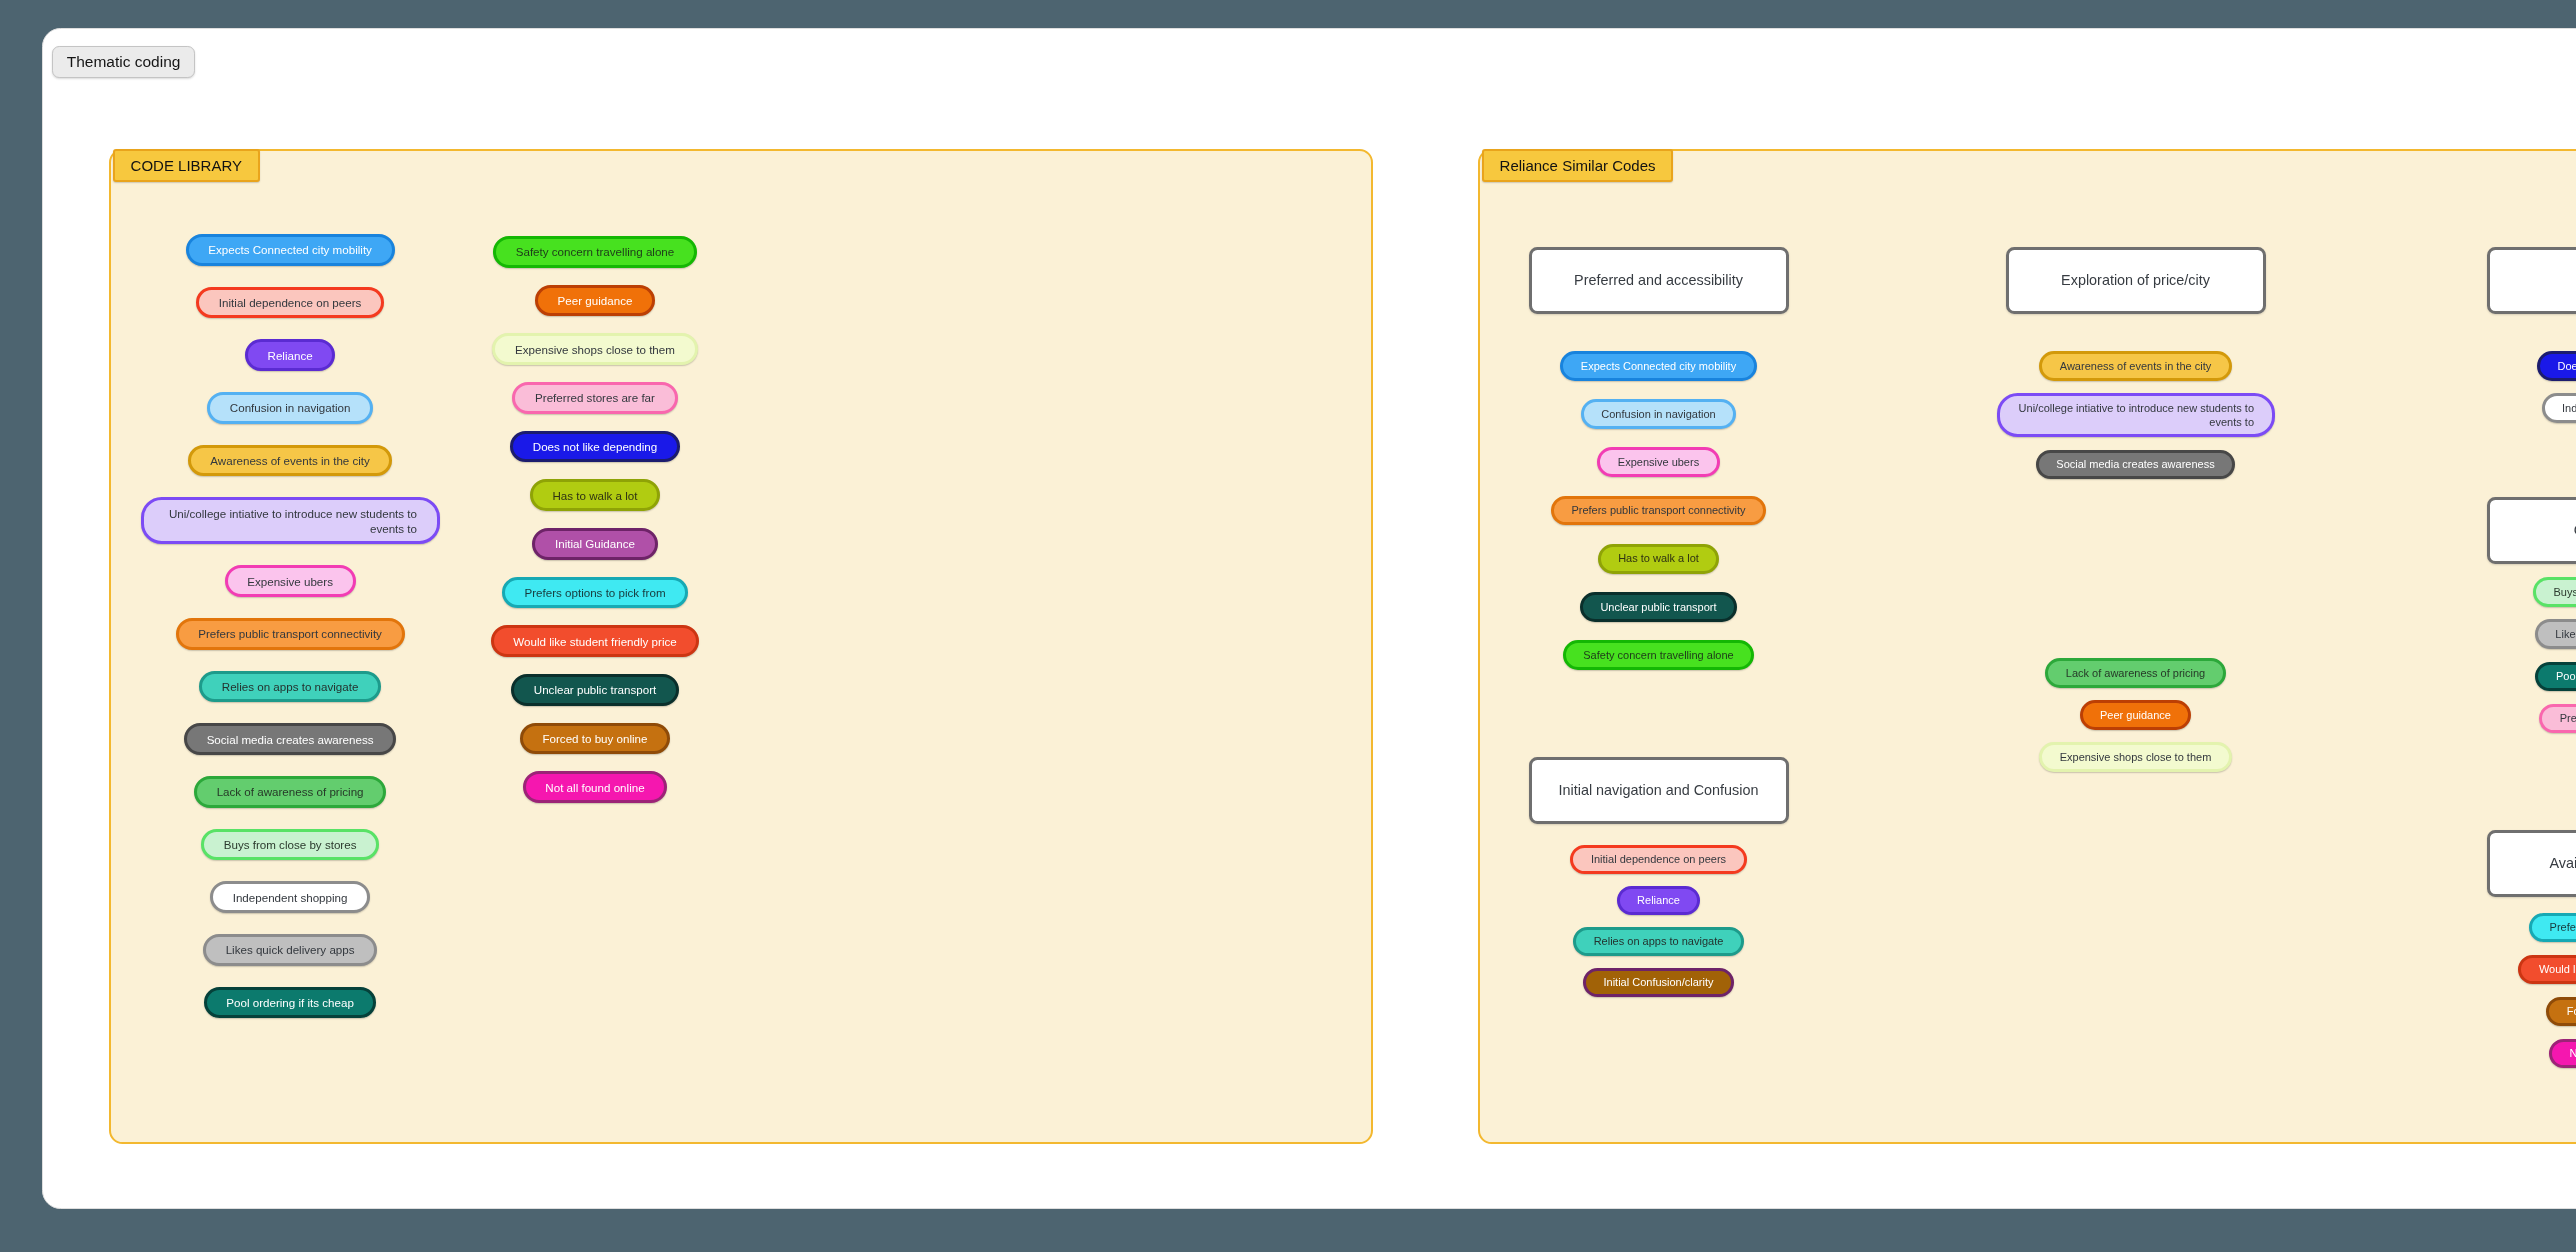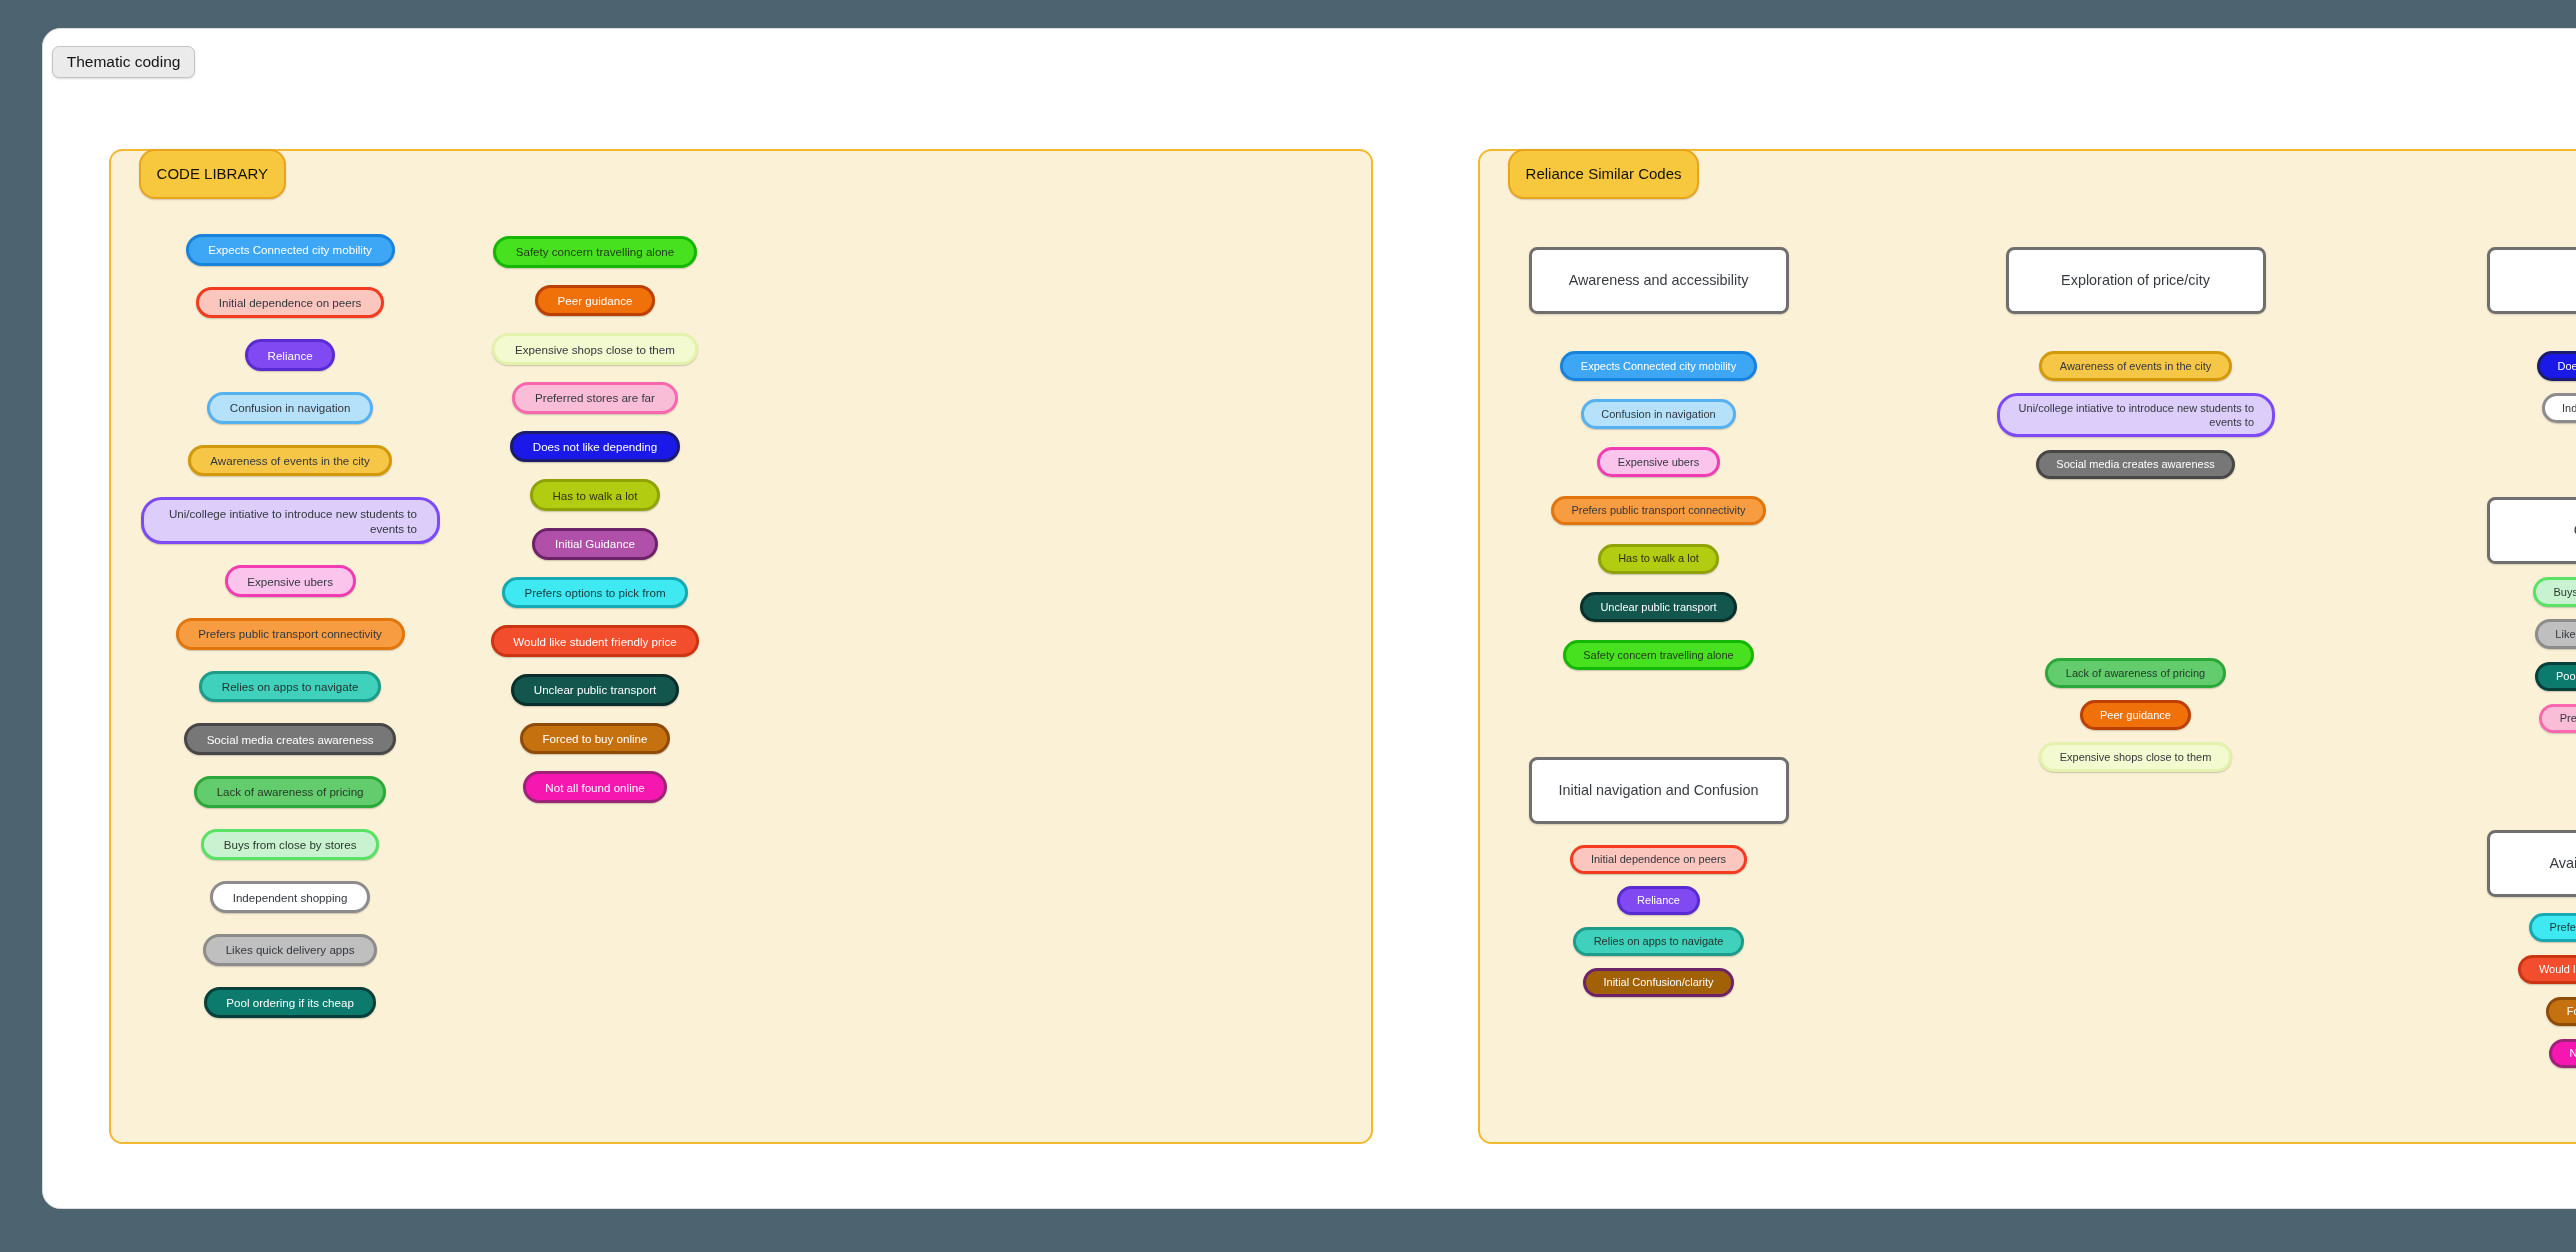--- a/index.html
+++ b/index.html
@@ -32,26 +32,25 @@
     font-size:15.5px; color:#151515; box-shadow:0 1px 2.1px rgba(0,0,0,.15);
     white-space:nowrap;
   }
   .panel{
     position:absolute; top:120px; height:995px;
     background:var(--panel-fill); border:2.1px solid var(--panel-border); border-radius:13.4px;
   }
   .panel.library{ left:66px; width:1264px; }
   .panel.pairing{ left:1435px; width:1367px; }
   .panel-tab{
-    position:absolute; left:2.1px; top:-2.1px; height:50px;
+    position:absolute; left:2.1px; top:-2.1px; height:33px;
     display:inline-flex; align-items:center; padding:0 15.5px;
-    background:var(--tab-fill); border:2.6px solid var(--tab-border); border-radius:16px;
+    background:var(--tab-fill); border:2.6px solid var(--tab-border); border-radius:3px;
     font-size:15px; color:#121212; white-space:nowrap;
     box-shadow:0 1px 1.5px rgba(0,0,0,.18);
-    margin-left:26px;
   }
   .col{
     position:absolute; display:flex; flex-direction:column; align-items:center;
   }
   .lib-col1{ left:4.1px;   top:83px; width:350px; gap:21px; }
   .lib-col2{ left:309px; top:85px; width:350px; gap:17px; }
   .group{
     position:absolute; width:319px; display:flex; flex-direction:column; align-items:center;
   }
   .g-navigation{ left:19px;   top:96px;  }
@@ -128,21 +127,21 @@
         <div class="chip" style="background: rgb(18, 86, 78); border-color: rgb(10, 47, 43); color: rgb(255, 255, 255);">Unclear public transport</div>
         <div class="chip" style="background: rgb(197, 113, 16); border-color: rgb(143, 75, 8); color: rgb(255, 255, 255);">Forced to buy online</div>
         <div class="chip" style="background: rgb(245, 23, 175); border-color: rgb(156, 35, 119); color: rgb(255, 255, 255);">Not all found online</div>
       </div>
   </section>
 
   <section class="panel pairing">
     <div class="panel-tab">Reliance Similar Codes</div>
 
     <div class="group g-navigation">
-      <div class="header-box">Awareness and accessibility</div>
+      <div class="header-box">Preferred and accessibility</div>
       <div class="chips gap72 nav-gap">
           <div class="chip small" style="background: rgb(62, 167, 245); border-color: rgb(24, 131, 221); color: rgb(255, 255, 255);">Expects Connected city mobility</div>
           <div class="chip small" style="background: rgb(181, 225, 250); border-color: rgb(84, 177, 242); color: rgb(51, 56, 62);">Confusion in navigation</div>
           <div class="chip small" style="background: rgb(251, 196, 237); border-color: rgb(242, 60, 180); color: rgb(51, 56, 62);">Expensive ubers</div>
           <div class="chip small" style="background: rgb(248, 156, 66); border-color: rgb(226, 117, 11); color: rgb(51, 56, 62);">Prefers public transport connectivity</div>
           <div class="chip small" style="background: rgb(177, 204, 17); border-color: rgb(143, 163, 6); color: rgb(47, 51, 19);">Has to walk a lot</div>
           <div class="chip small" style="background: rgb(18, 86, 78); border-color: rgb(10, 47, 43); color: rgb(255, 255, 255);">Unclear public transport</div>
           <div class="chip small" style="background: rgb(71, 225, 31); border-color: rgb(20, 183, 4); color: rgb(30, 58, 26);">Safety concern travelling alone</div>
         </div>
     </div>

